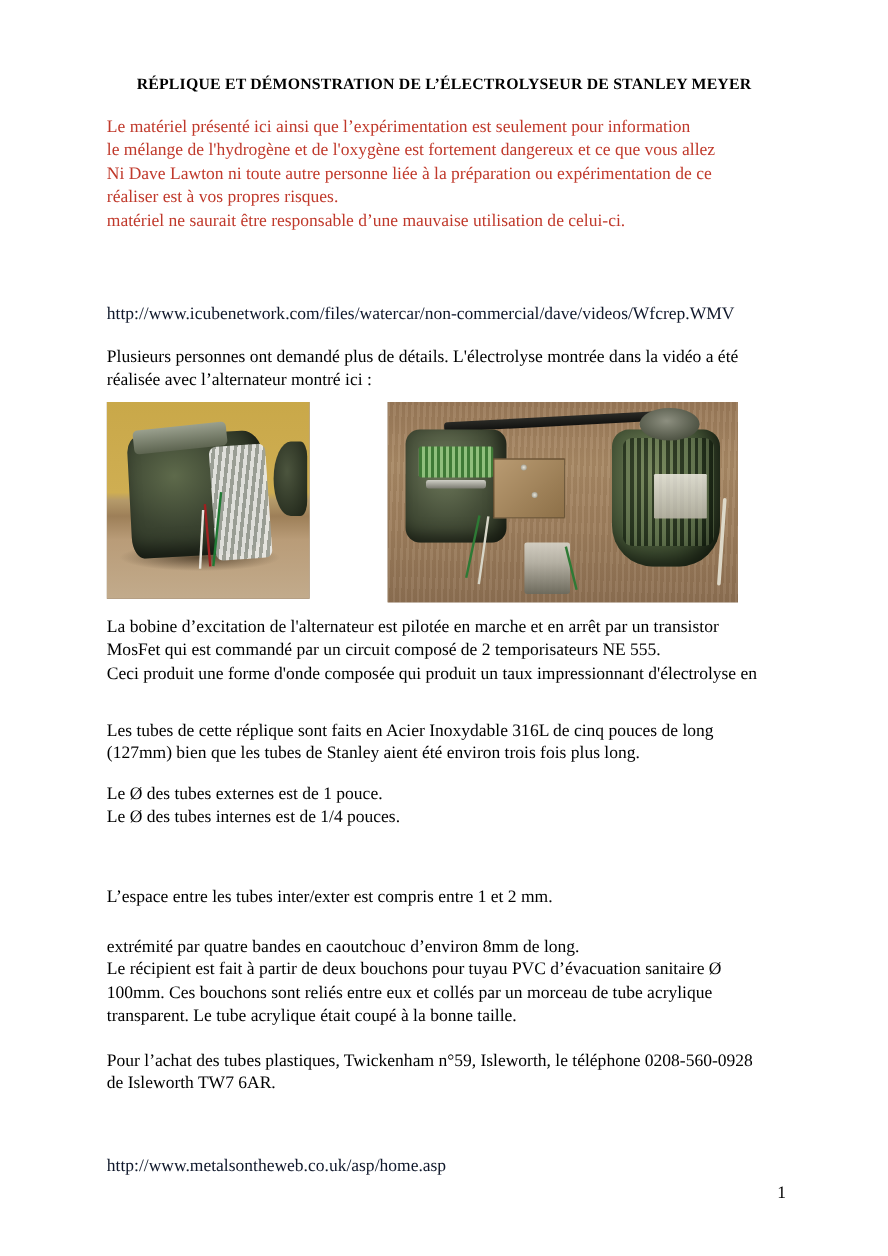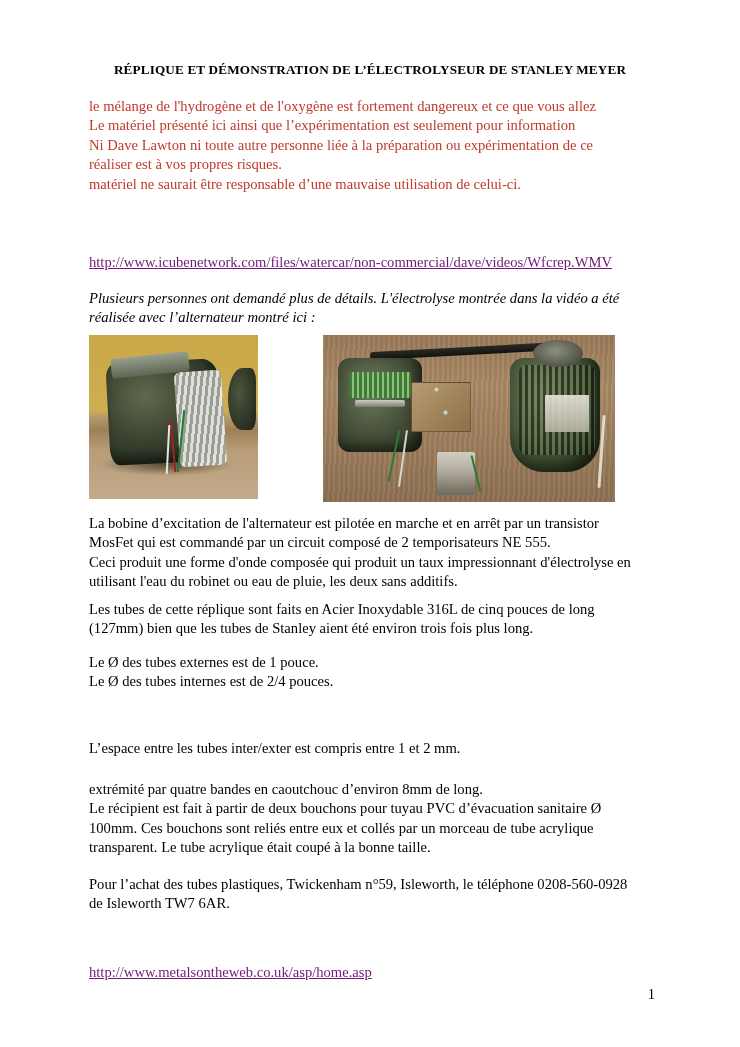--- a/index.html
+++ b/index.html
@@ -40,22 +40,21 @@
     width: 566px;
     font-size: 14.6px;
     line-height: 19.4px;
   }
   .warning {
     color: #c0392b;
   }
   .warning .line { display: block; white-space: nowrap; }
   .para .line { display: block; white-space: nowrap; }
   .link {
-    color: #701a75;
-    text-decoration: underline;
+    color: #0f172a;
     white-space: nowrap;
     display: inline-block;
     cursor: pointer;
     font-size: 14.6px;
   }
   .photo {
     position: absolute;
     overflow: hidden;
     background: #8a7257;
   }
@@ -258,33 +257,33 @@
   }
 </style>
 </head>
 <body>
 
 <div class="page">
 
   <div class="doc-title">RÉPLIQUE ET DÉMONSTRATION DE L’ÉLECTROLYSEUR DE STANLEY MEYER</div>
 
   <div class="block warning" style="top:97px;">
+    <span class="line">Le matériel présenté ici ainsi que l’expérimentation est seulement pour information</span>
     <span class="line">le mélange de l'hydrogène et de l'oxygène est fortement dangereux et  ce que vous allez</span>
-    <span class="line">Le matériel présenté ici ainsi que l’expérimentation est seulement pour information</span>
     <span class="line">Ni Dave Lawton ni toute autre personne liée à la préparation ou expérimentation de ce</span>
     <span class="line">réaliser est  à vos propres risques.</span>
     <span class="line">matériel ne saurait être responsable d’une mauvaise utilisation de celui-ci.</span>
   </div>
 
 
   <div class="block" style="top:253px;">
     <span class="link">http://www.icubenetwork.com/files/watercar/non-commercial/dave/videos/Wfcrep.WMV</span>
   </div>
 
-  <div class="block para" style="top:289px;font-style:italic;">
+  <div class="block para" style="top:289px;">
     <span class="line">Plusieurs personnes ont demandé plus de détails.  L'électrolyse montrée dans la vidéo a été</span>
     <span class="line">réalisée avec l’alternateur montré ici :</span>
   </div>
 
   <div class="photo" style="left:89px; top:335px; width:169px; height:164px;">
     <div class="ph1-bg"></div>
     <div class="ph1-shadow"></div>
     <div class="ph1-body"></div>
     <div class="ph1-top"></div>
     <div class="ph1-fin"></div>
@@ -312,31 +311,30 @@
     <div class="ph2-wire-a"></div>
     <div class="ph2-wire-b"></div>
     <div class="ph2-wire-c"></div>
     <div class="ph2-wire-w"></div>
   </div>
 
   <div class="block para" style="top:514px;">
     <span class="line">La bobine d’excitation de l'alternateur est pilotée en marche et en arrêt par un transistor</span>
     <span class="line">MosFet qui est commandé  par un circuit composé de 2 temporisateurs NE 555.</span>
     <span class="line">Ceci produit une forme d'onde composée qui produit un taux impressionnant d'électrolyse en</span>
-    <span class="line">utilisant l'eau du robinet ou eau de pluie, les deux sans additifs.</span>
   </div>
 
   <div class="block para" style="top:600px;">
     <span class="line">Les tubes de cette réplique sont faits en Acier Inoxydable 316L de cinq pouces de long</span>
     <span class="line">(127mm) bien que les tubes de Stanley aient été environ trois fois plus long.</span>
   </div>
 
   <div class="block para" style="top:653px;">
     <span class="line">Le Ø des tubes externes est de  1 pouce.</span>
-    <span class="line">Le Ø des tubes internes est de 2/4 pouces.</span>
+    <span class="line">Le Ø des tubes internes est de 1/4 pouces.</span>
   </div>
 
 
   <div class="block para" style="top:739px;">
     <span class="line">L’espace entre les tubes inter/exter est compris entre 1 et 2 mm.</span>
   </div>
 
   <div class="block para" style="top:780px;">
     <span class="line">extrémité par quatre bandes en caoutchouc d’environ 8mm de long.</span>
     <span class="line">Le récipient est fait à partir de deux bouchons pour tuyau PVC d’évacuation sanitaire Ø</span>

